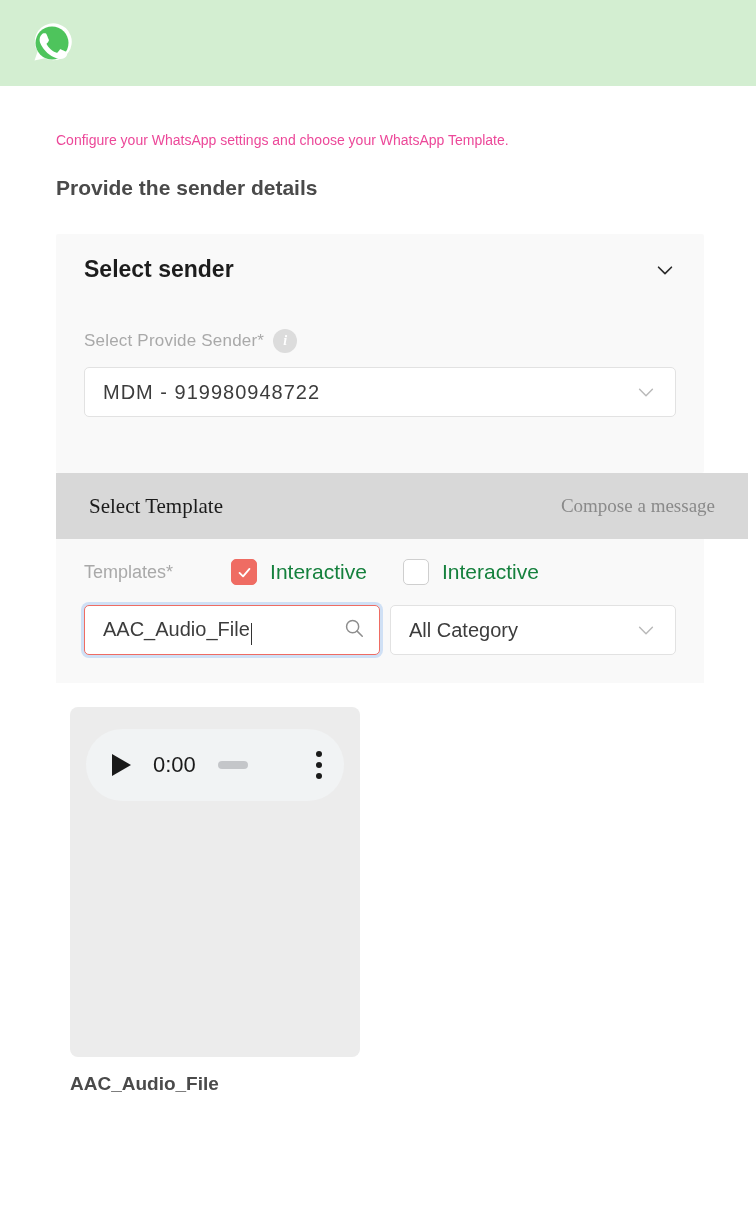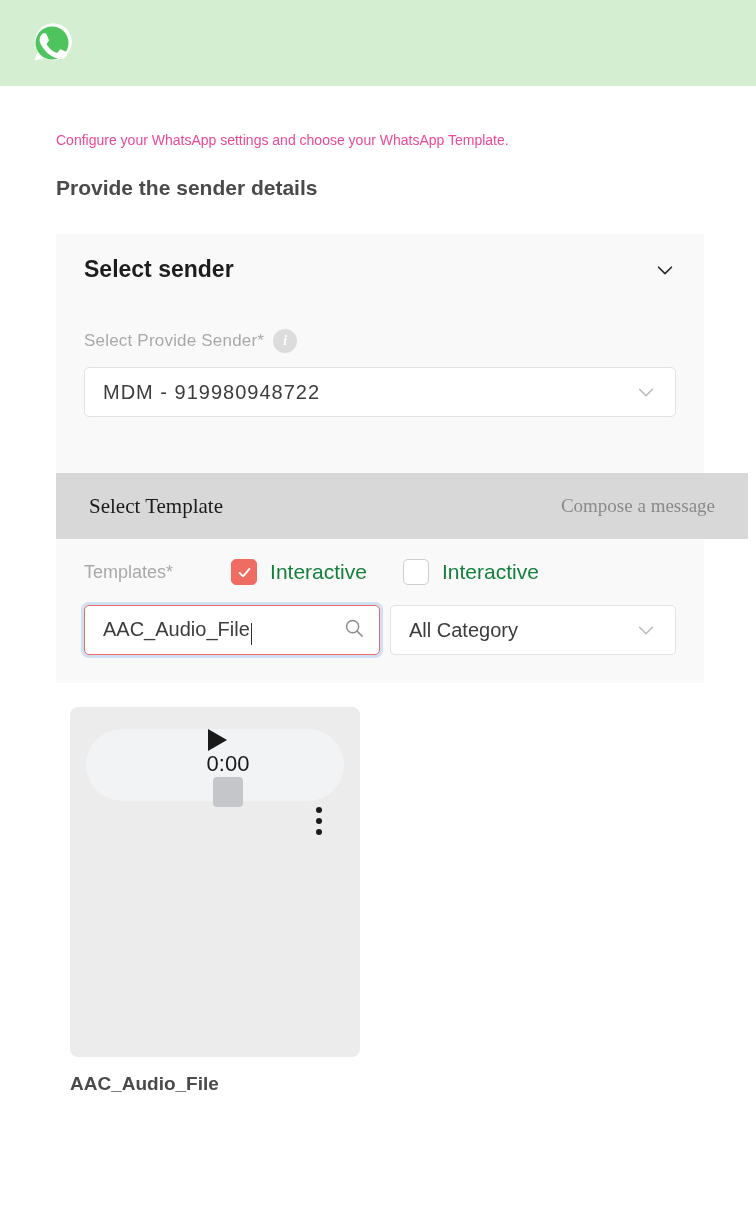--- a/index.html
+++ b/index.html
@@ -265,21 +265,20 @@
   }
   .audio-player {
     margin: 0 auto;
     width: 258px;
     height: 72px;
     background: #f1f3f4;
     border-radius: 36px;
     display: flex;
     align-items: center;
     padding: 0 22px 0 26px;
-    flex-direction: column;
   }
   .play-btn {
     width: 0;
     height: 0;
     border-left: 19px solid #1a1a1a;
     border-top: 11px solid transparent;
     border-bottom: 11px solid transparent;
     flex: 0 0 auto;
   }
   .audio-time {

